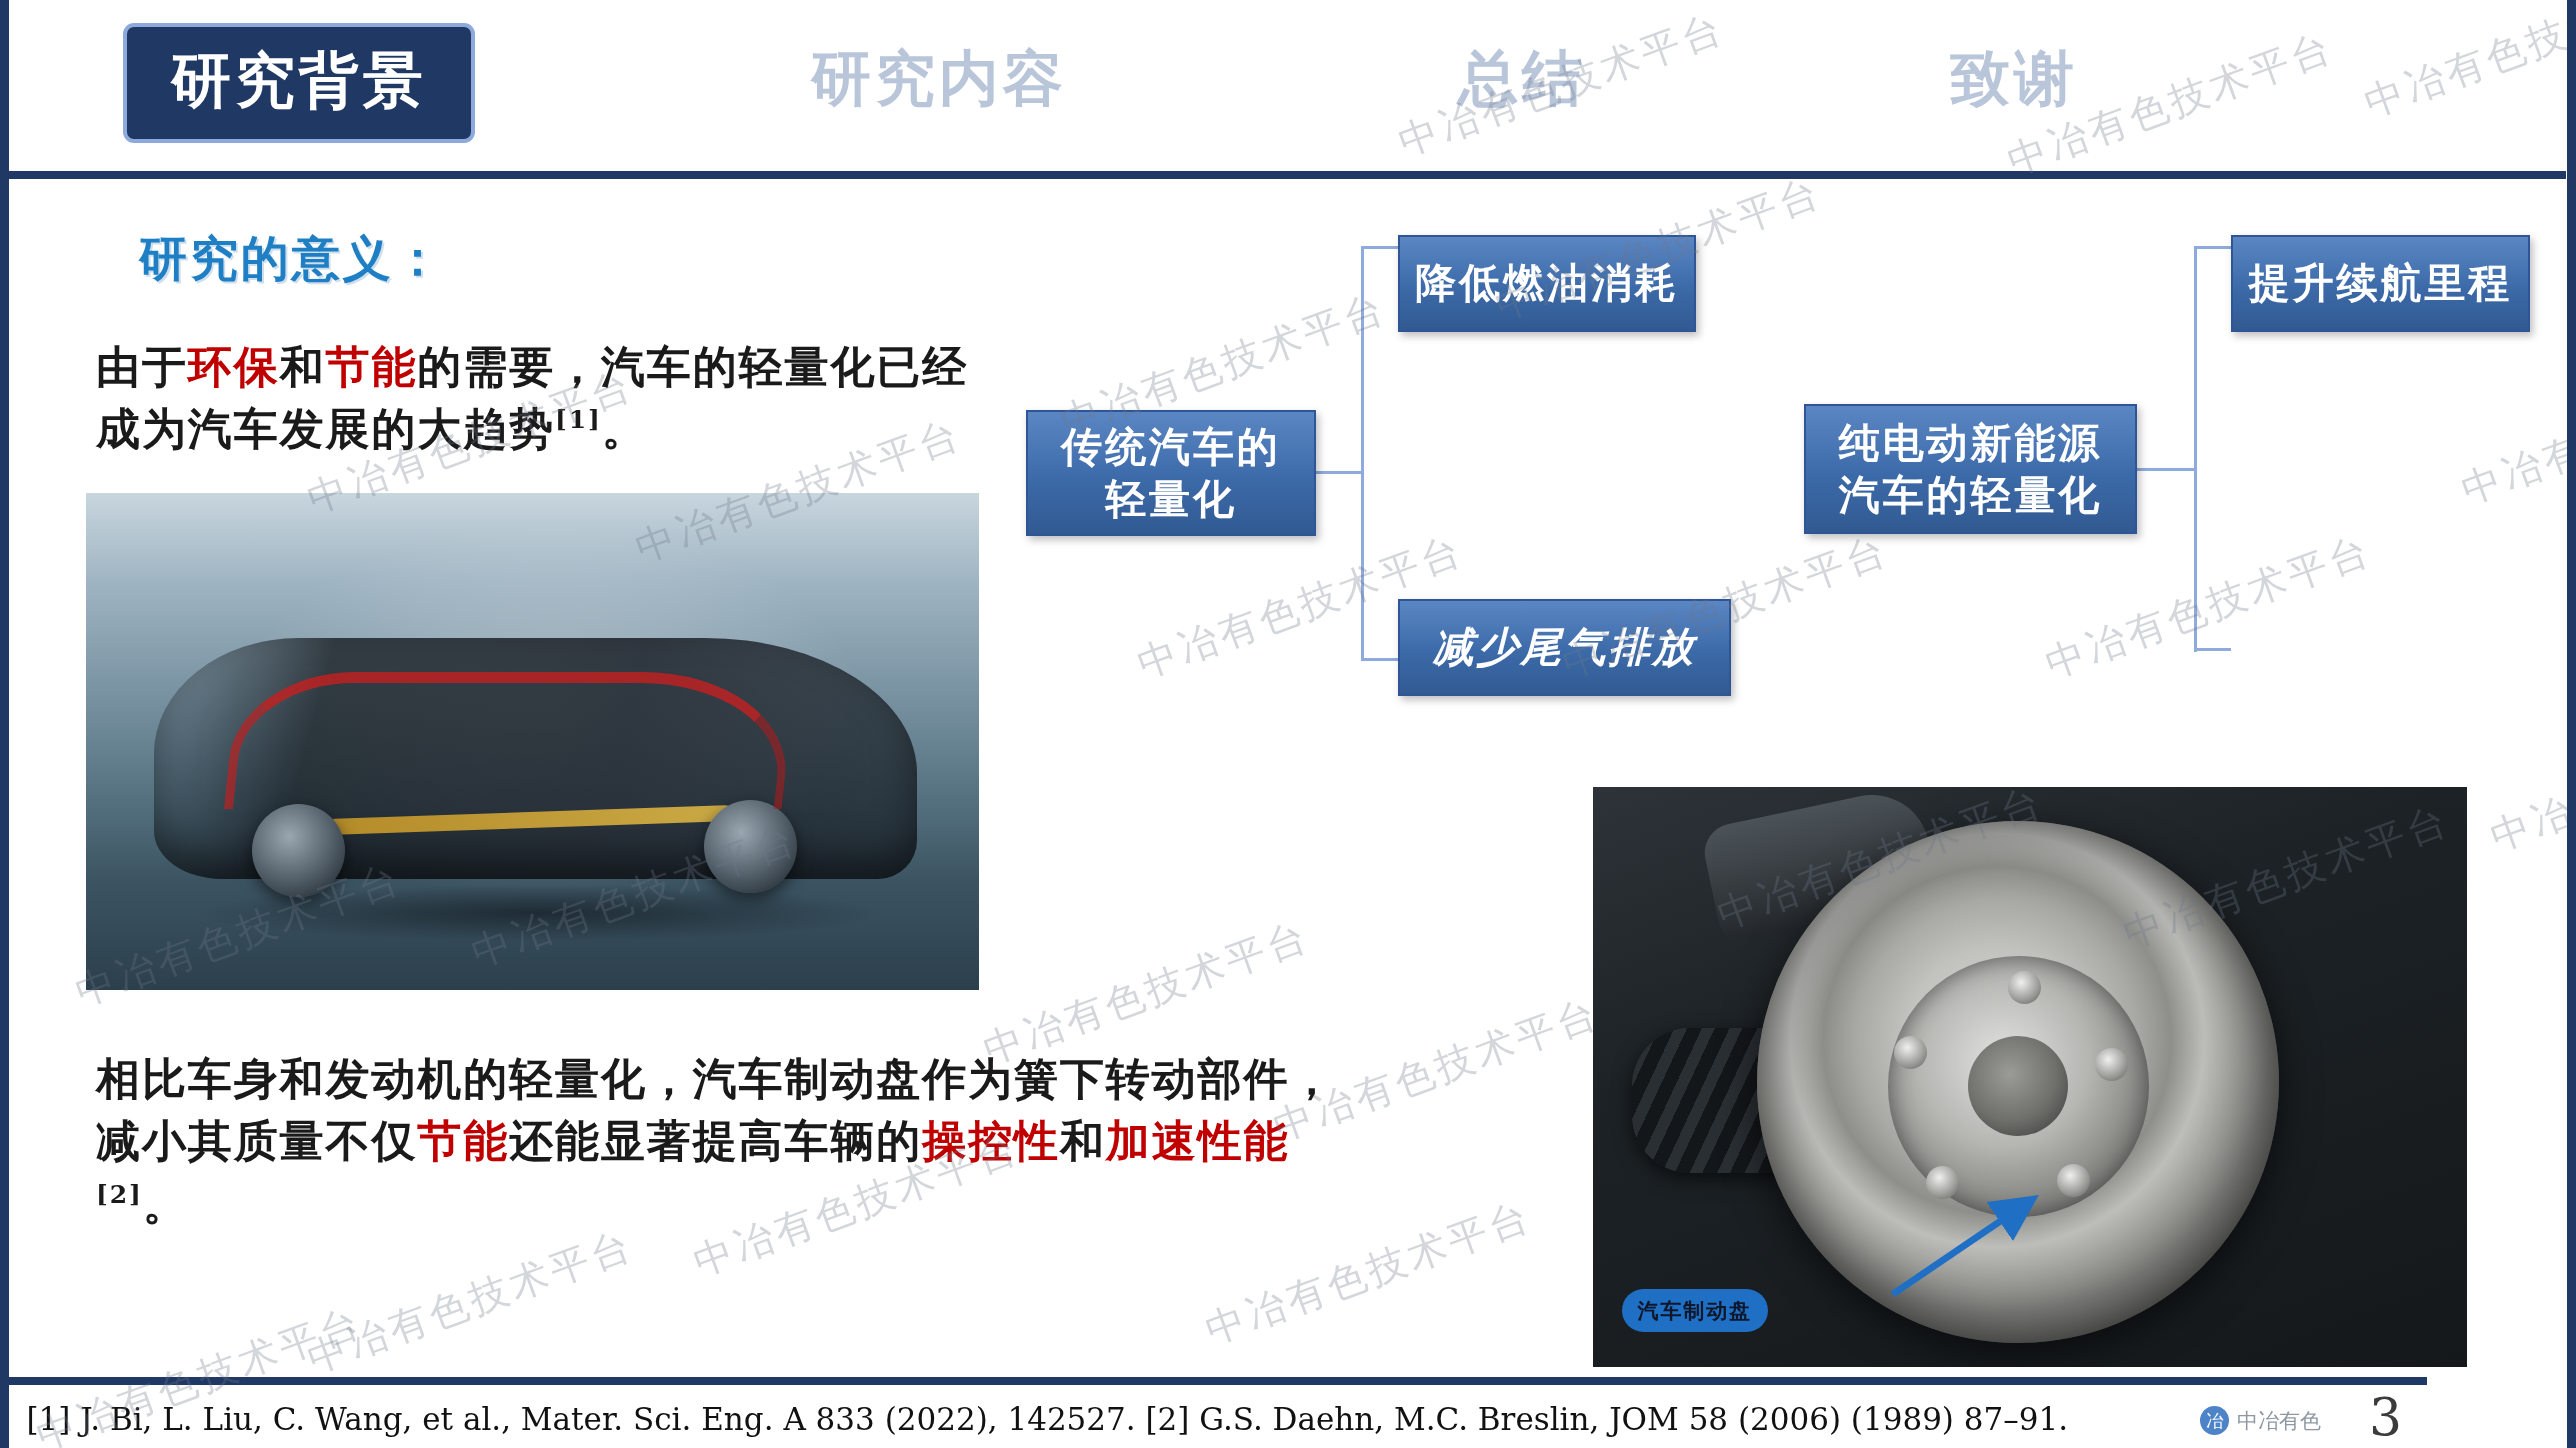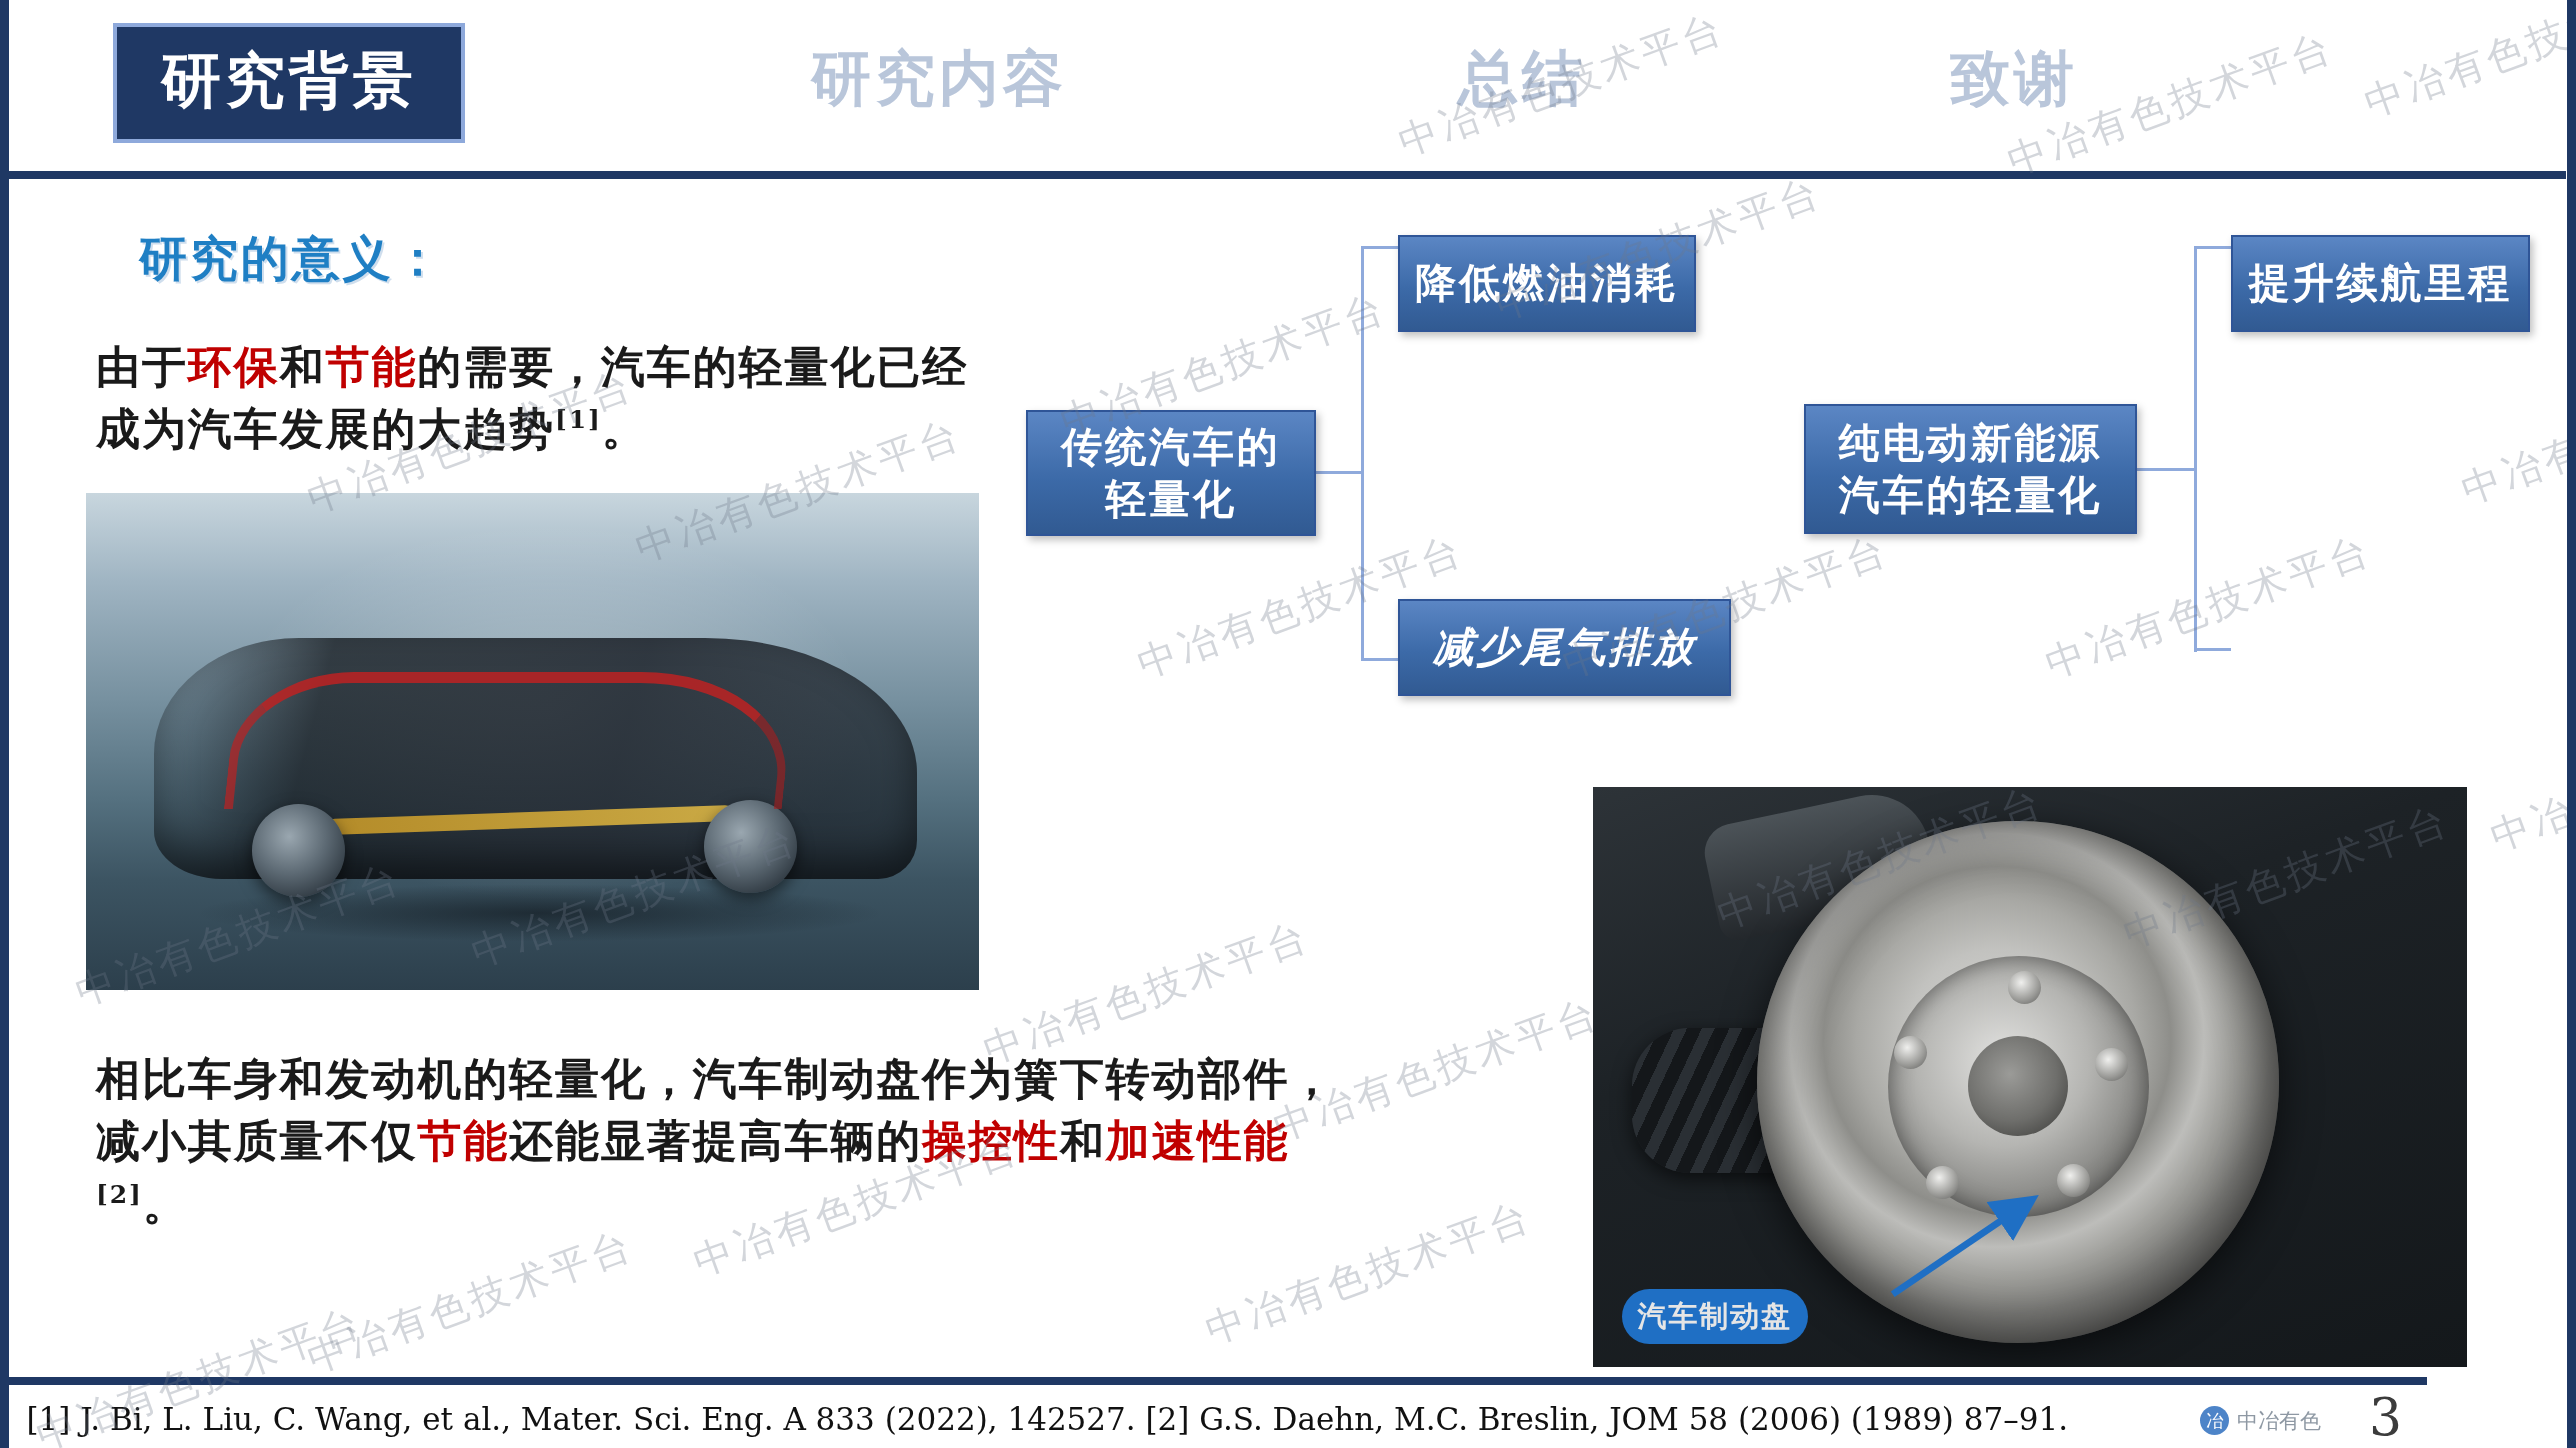--- a/index.html
+++ b/index.html
@@ -45,21 +45,21 @@
     font-family: "DejaVu Sans", "Liberation Sans", sans-serif;
     white-space: nowrap;
   }
   .nav-tab.active {
     color: #ffffff;
     background: #1f3864;
     border: 4.8px solid #8ea9db;
     padding: 13.5px 44px 17.4px 44px;
     top: 23px;
   }
-  .nav-tab-1 { left: 104px; }
+  .nav-tab-1 { left: 114px; border-radius: 11px; }
   .nav-tab-2 { left: 802px; top: 39px; }
   .nav-tab-3 { left: 1449px; top: 39px; }
   .nav-tab-4 { left: 1941px; top: 39px; }
 
   
   .section-title {
     position: absolute;
     left: 130px;
     top: 227px;
     font-size: 48px;
@@ -241,23 +241,23 @@
     left: 290px;
     top: 406px;
     width: 164px;
     height: 106px;
   }
   .brake-label {
     position: absolute;
     left: 29px;
     top: 502px;
     background: #1f6fc4;
-    color: #e5e5e5;
+    color: #0f172a;
     font-family: "DejaVu Sans", "Liberation Sans", sans-serif;
-    font-size: 29px;
+    font-size: 21px;
     font-weight: bold;
     padding: 7.7px 15.5px;
     letter-spacing: 1.9px;
     border-radius: 30px;
   }
 
   
   .flow-box {
     position: absolute;
     background: linear-gradient(180deg, #5b86c4 0%, #3c6aa8 55%, #315a92 100%);

